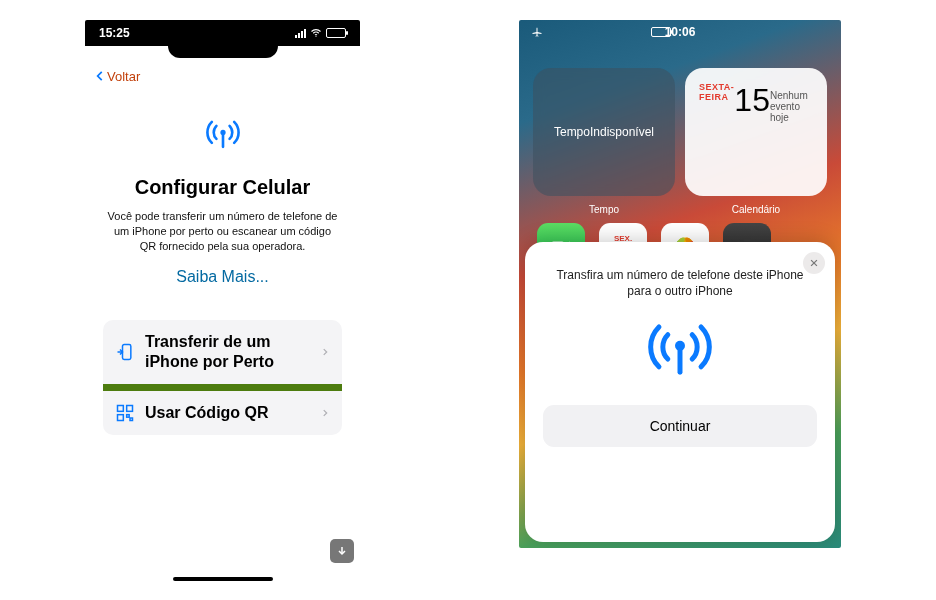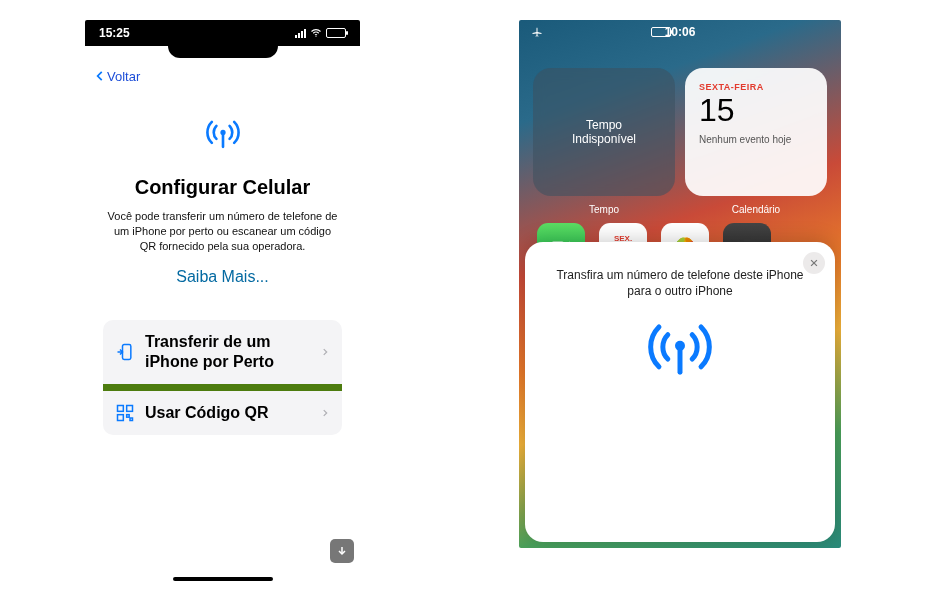--- a/index.html
+++ b/index.html
@@ -28,21 +28,21 @@
   .signal-bars span:nth-child(3){height:7px;} .signal-bars span:nth-child(4){height:9px;}
   .wifi { width:12px; height:12px; }
   .batt { width:20px; height:10px; border:1px solid #fff; border-radius:2px; position:relative; }
   .batt::after { content:""; position:absolute; right:-3px; top:2px; width:2px; height:4px; background:#fff; border-radius:1px; }
   .batt .fill { background:#fff; height:100%; width:70%; }
 
   .notch-strip { height:14px; background:#fff; position:relative; }
   .notch-strip::before { content:""; position:absolute; left:50%; transform:translateX(-50%); top:0; width:110px; height:12px; background:#000; border-radius:0 0 14px 14px; }
 
   .nav { display:flex; align-items:center; height:32px; padding: 0 8px; }
-  .back { display:flex; align-items:center; color:#1d4ed8; font-size:13px; font-weight:400; cursor:pointer; }
+  .back { display:flex; align-items:center; color:#c2410c; font-size:13px; font-weight:400; cursor:pointer; }
   .back svg { width:14px; height:14px; }
 
   .p1-content { padding: 0 18px; text-align:center; }
   .antenna-wrap { margin-top: 22px; display:flex; justify-content:center; }
   .antenna-wrap svg { width:42px; height:42px; }
 
   .p1-title { margin-top:20px; font-size:20px; font-weight:700; }
   .p1-desc { margin-top:10px; font-size:11px; line-height:1.35; color:#111; padding: 0 4px; }
   .learn-more { margin-top:14px; color:#0369a1; font-size:16px; cursor:pointer; }
 
@@ -81,21 +81,21 @@
   .p2-status .center { position:absolute; left:50%; transform:translateX(-50%); }
   .p2-status .batt { border-color:#fff; }
   .p2-status .batt .fill { width:85%; }
 
   .widgets { display:flex; gap:10px; padding: 24px 14px 8px; }
   .widget {
     flex:1; height:128px; border-radius:18px;
     background: rgba(60,80,95,0.55);
     backdrop-filter: blur(6px);
     color:#fff; padding:14px 14px;
-    display:flex; flex-direction:column; justify-content:center; align-items:center;
+    display:flex; flex-direction:row; justify-content:center; align-items:center;
     font-size:12px;
   }
   .widget.cal { background: rgba(255,255,255,0.92); color:#000; align-items:flex-start; justify-content:flex-start; }
   .widget.cal .dow { color:#e33b2e; font-size:9px; font-weight:700; letter-spacing:0.5px; }
   .widget.cal .day { font-size:32px; font-weight:400; line-height:1; margin-top:2px; }
   .widget.cal .ev { font-size:10px; color:#555; margin-top:8px; }
   .widget-labels { display:flex; gap:10px; padding: 0 14px 4px; }
   .widget-labels span { flex:1; text-align:center; color:#fff; font-size:10px; }
 
   .dock-row { display:flex; gap:14px; padding: 4px 18px; }
@@ -297,16 +297,19 @@
       <div class="sheet-icon">
         <svg viewBox="0 0 64 56" fill="none" stroke="#0a7aff" stroke-width="4.5" stroke-linecap="round">
           <circle cx="32" cy="26" r="4.5" fill="#0a7aff" stroke="none"></circle>
           <line x1="32" y1="30" x2="32" y2="50"></line>
           <path d="M21 16c-6 6-6 16 0 22"></path>
           <path d="M43 16c6 6 6 16 0 22"></path>
           <path d="M13 9c-10 10-10 26 0 36"></path>
           <path d="M51 9c10 10 10 26 0 36"></path>
         </svg>
       </div>
+      <div class="sheet-btn">
+        <span>Continuar</span>
+      </div>
     </div>
   </div>
 
 </div>
 
 </body></html>

